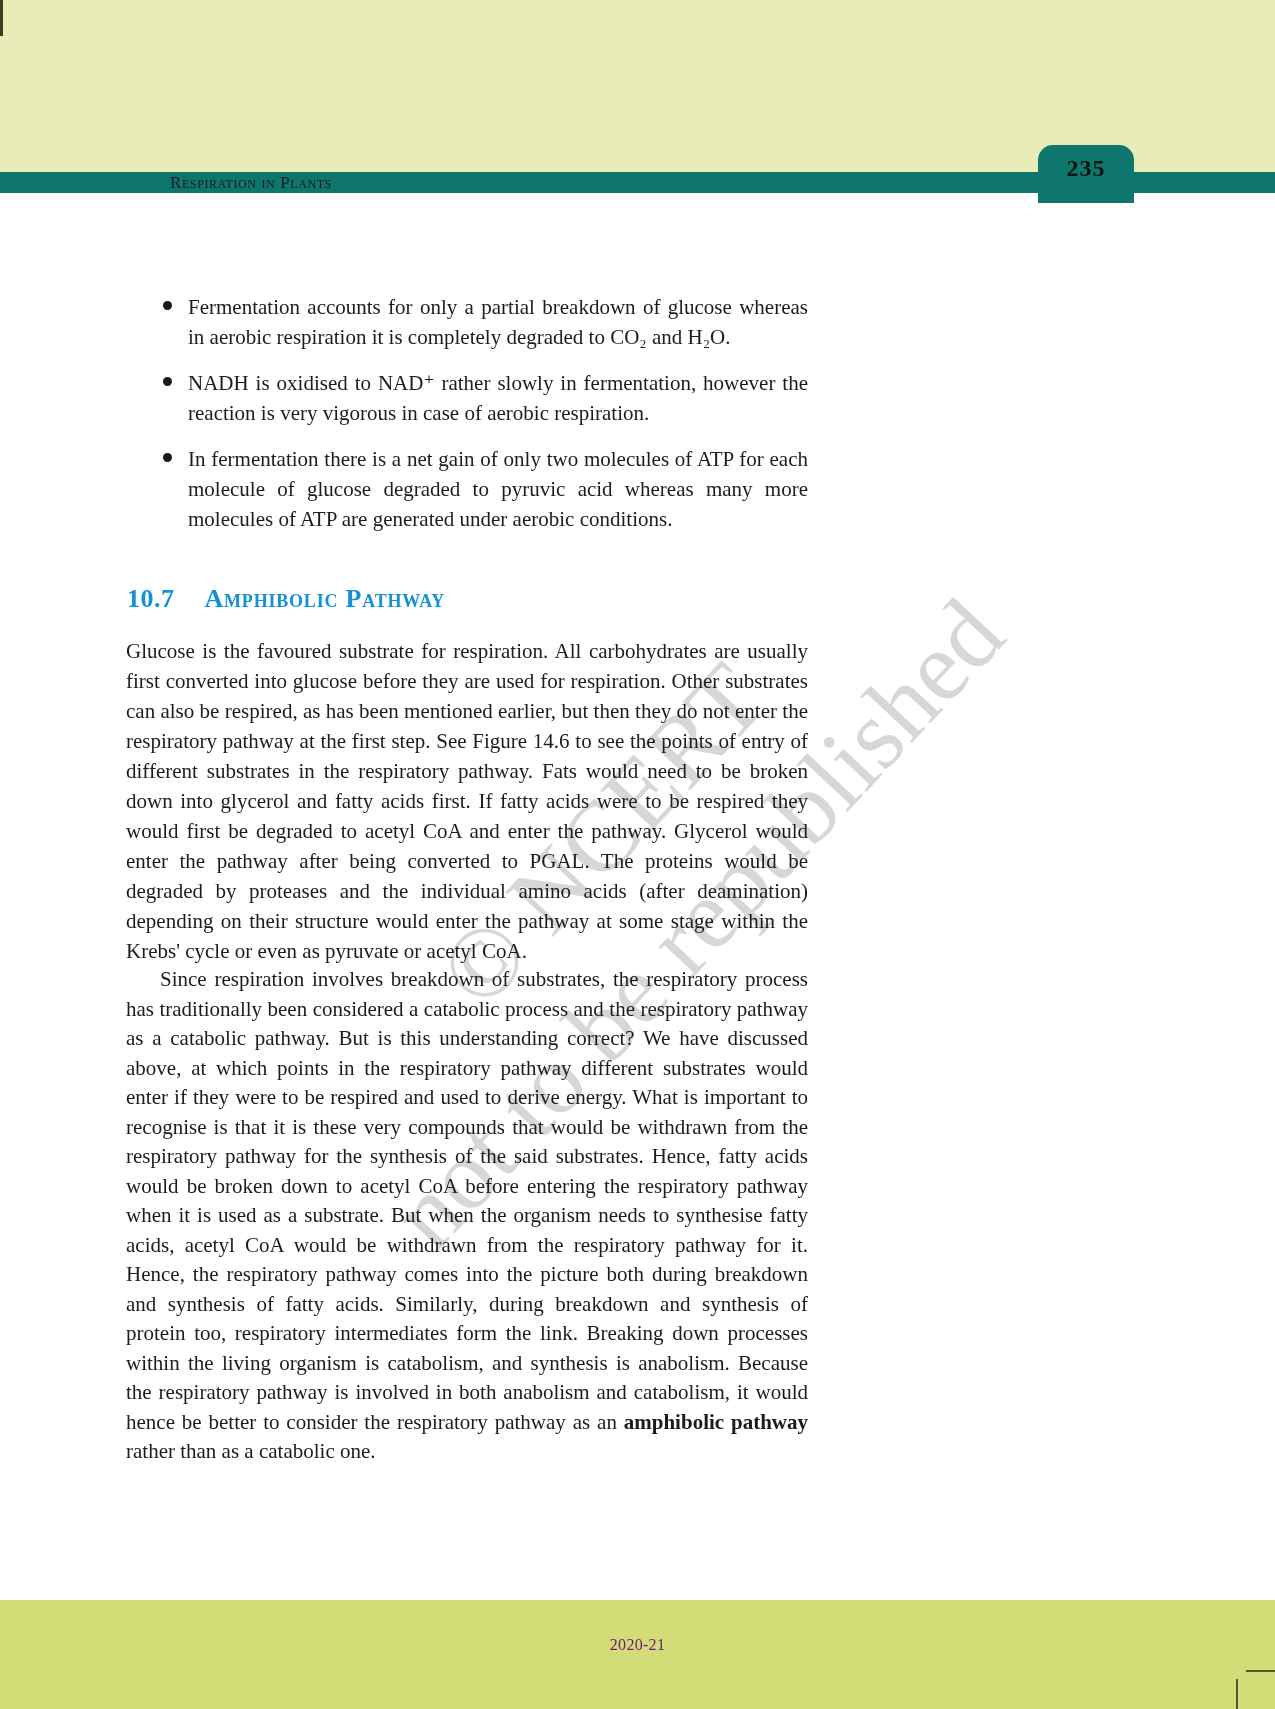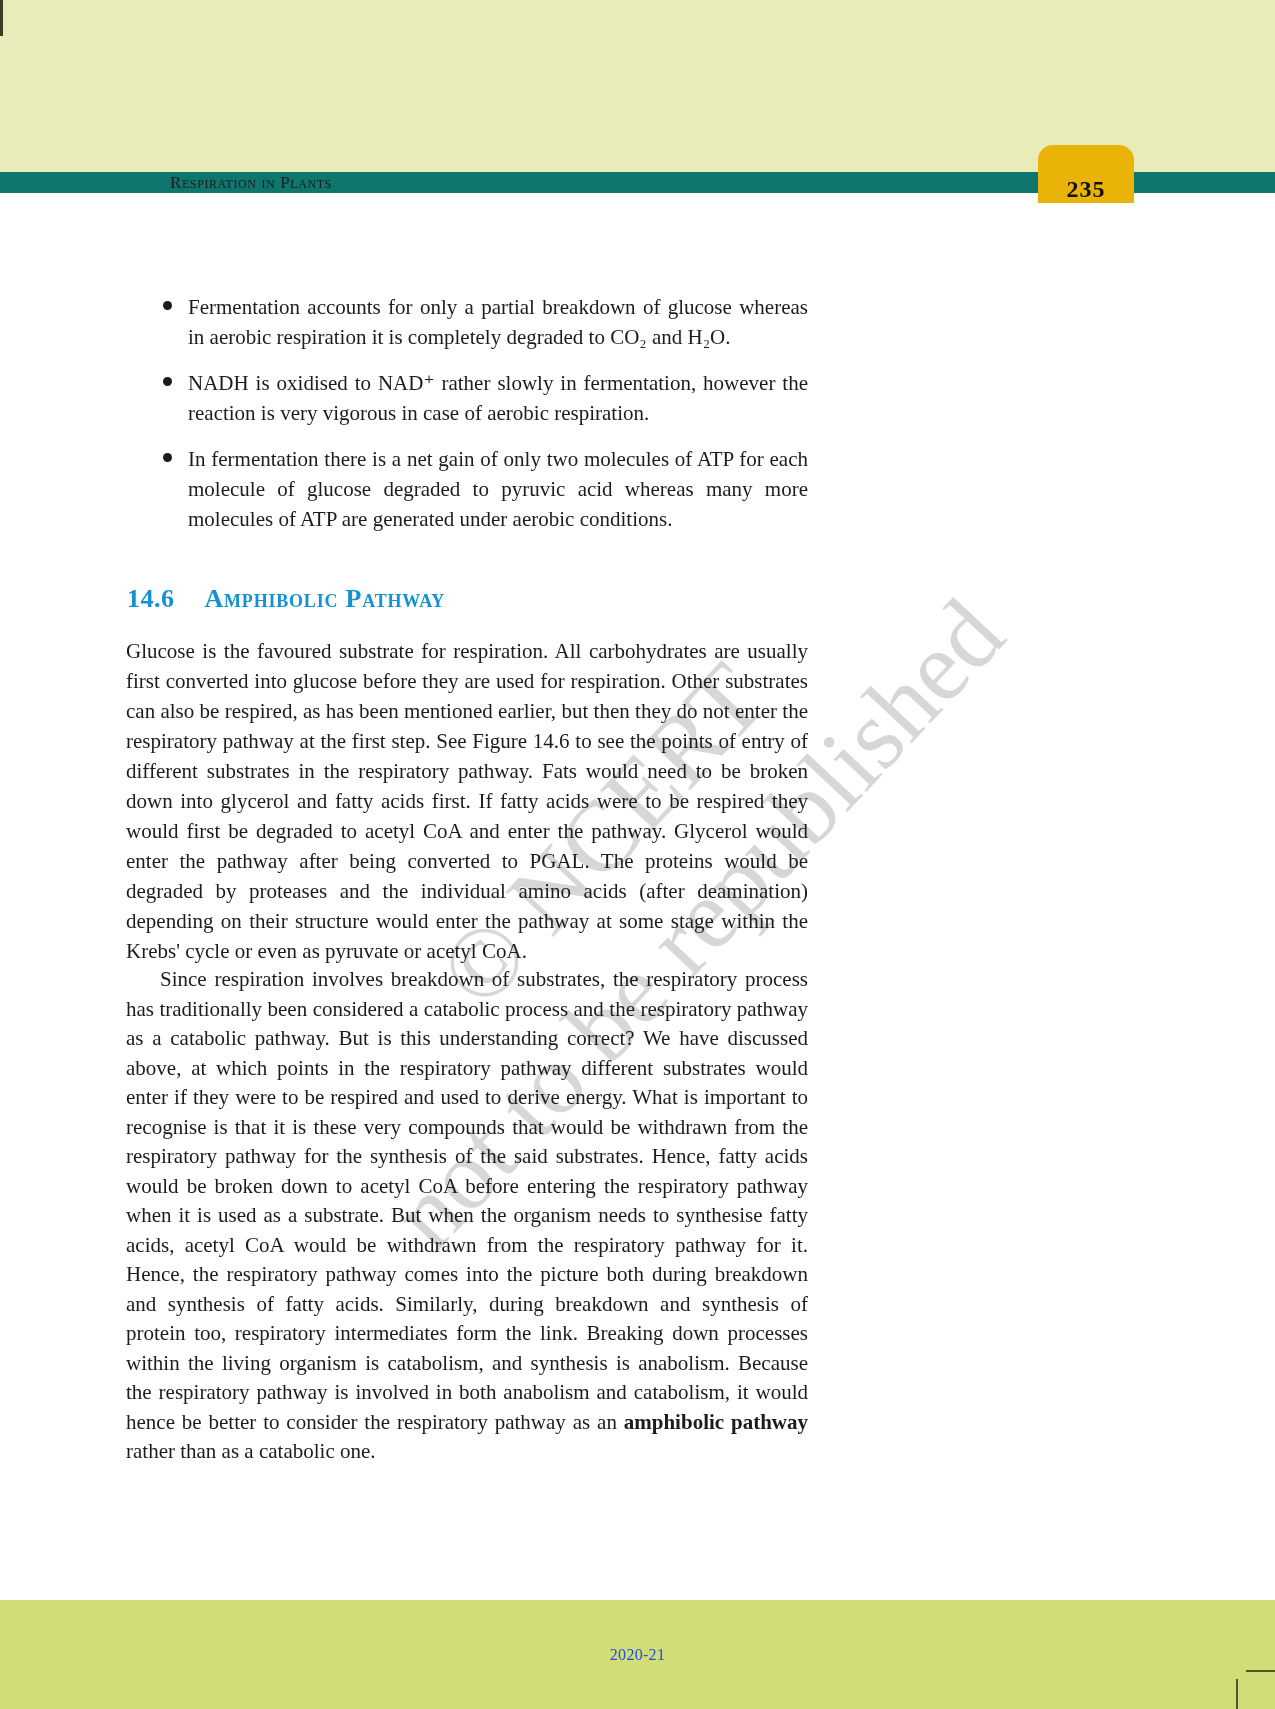--- a/index.html
+++ b/index.html
@@ -23,22 +23,22 @@
     background:#0f766e;
   }
   .header-title {
     position:absolute; left:170px; top:0; height:21px; line-height:21px;
     font-variant-caps:small-caps;
     font-size:17px; letter-spacing:0.6px; color:#1a1a1a;
   }
   
   .page-tab {
     position:absolute; left:1038px; top:145px; width:96px; height:58px;
-    background:#eab308; border-radius:15px 15px 0 0;
-    display:flex; align-items:flex-end; justify-content:center;
+    background:#0f766e; border-radius:15px 15px 0 0;
+    display:flex; align-items:flex-start; justify-content:center;
     z-index:3;
   }
   .page-number {
     margin-top:10px; font-size:24px; font-weight:bold; letter-spacing:1px; color:#111;
   }
 
   
   .watermark {
     position:absolute; left:650px; top:880px;
     transform:translate(-50%,-50%) rotate(-47deg);
@@ -85,22 +85,22 @@
     text-indent:34px;
   }
   .para2 b { font-weight:bold; }
 
   
   .footer-band {
     position:absolute; left:0; top:1600px; width:1275px; height:109px;
     background:#d3dd78; z-index:2;
   }
   .footer-text {
-    position:absolute; left:0; top:46px; width:100%;
-    text-align:center; font-size:16px; color:#1d4ed8; letter-spacing:0.3px;
+    position:absolute; left:0; top:36px; width:100%;
+    text-align:center; font-size:16px; color:#701a75; letter-spacing:0.3px;
   }
 
   
   .crop-tl   { position:absolute; left:0; top:0; width:3px; height:36px; background:#3c3c20; z-index:4; }
   .crop-br-h { position:absolute; left:1246px; top:1670px; width:29px; height:2px; background:#55552e; z-index:4; }
   .crop-br-v { position:absolute; left:1236px; top:1679px; width:2px; height:30px; background:#55552e; z-index:4; }
 </style>
 </head>
 <body>
 
@@ -131,21 +131,21 @@
       <span class="bullet-dot"></span>
       <span>NADH is oxidised to NAD⁺ rather slowly in fermentation, however the reaction is very vigorous in case of aerobic respiration.</span>
     </li>
     <li>
       <span class="bullet-dot"></span>
       <span>In fermentation there is a net gain of only two molecules of ATP for each molecule of glucose degraded to pyruvic acid whereas many more molecules of ATP are generated under aerobic conditions.</span>
     </li>
   </ul>
 
   <div class="section-heading">
-    <span class="section-number">14.6</span>
+    <span class="section-number">10.7</span>
     <span class="section-title">Amphibolic Pathway</span>
   </div>
 
   <div class="para1">Glucose is the favoured substrate for respiration.  All carbohydrates are usually first converted into glucose before they are used for respiration. Other substrates can also be respired, as has been mentioned earlier, but then they do not enter the respiratory pathway at the first step. See Figure 14.6 to see the points of entry of different substrates in the respiratory pathway. Fats would need to be broken down into glycerol and fatty acids first. If fatty acids were to be respired they would first be degraded to acetyl CoA and enter the pathway. Glycerol would enter the pathway after being converted to PGAL. The proteins would be degraded by proteases and the individual amino acids (after deamination) depending on their structure would enter the pathway at some stage within the Krebs' cycle or even as pyruvate or acetyl CoA.</div>
 
   <div class="para2"><span>Since respiration involves breakdown of substrates, the respiratory process has traditionally been considered a catabolic process and the respiratory pathway as a catabolic pathway.  But is this understanding correct?  We have discussed above, at which points in the respiratory pathway different substrates would enter if they were to be respired and used to derive energy. What is important to recognise is that it is these very compounds that would be withdrawn from the respiratory pathway for the synthesis of the said substrates. Hence, fatty acids would be broken down to acetyl CoA before entering the respiratory pathway when it is used as a substrate. But when the organism needs to synthesise fatty acids, acetyl CoA would be withdrawn from the respiratory pathway for it. Hence, the respiratory pathway comes into the picture both during breakdown and synthesis of fatty acids. Similarly, during breakdown and synthesis of protein too, respiratory intermediates form the link. Breaking down processes within the living organism is catabolism, and synthesis is anabolism.  Because the respiratory pathway is involved in both anabolism and catabolism, it would hence be better to consider the respiratory pathway as an </span><b>amphibolic pathway</b><span> rather than as a catabolic one.</span></div>
 
 </div>
 
 <div class="footer-band">

